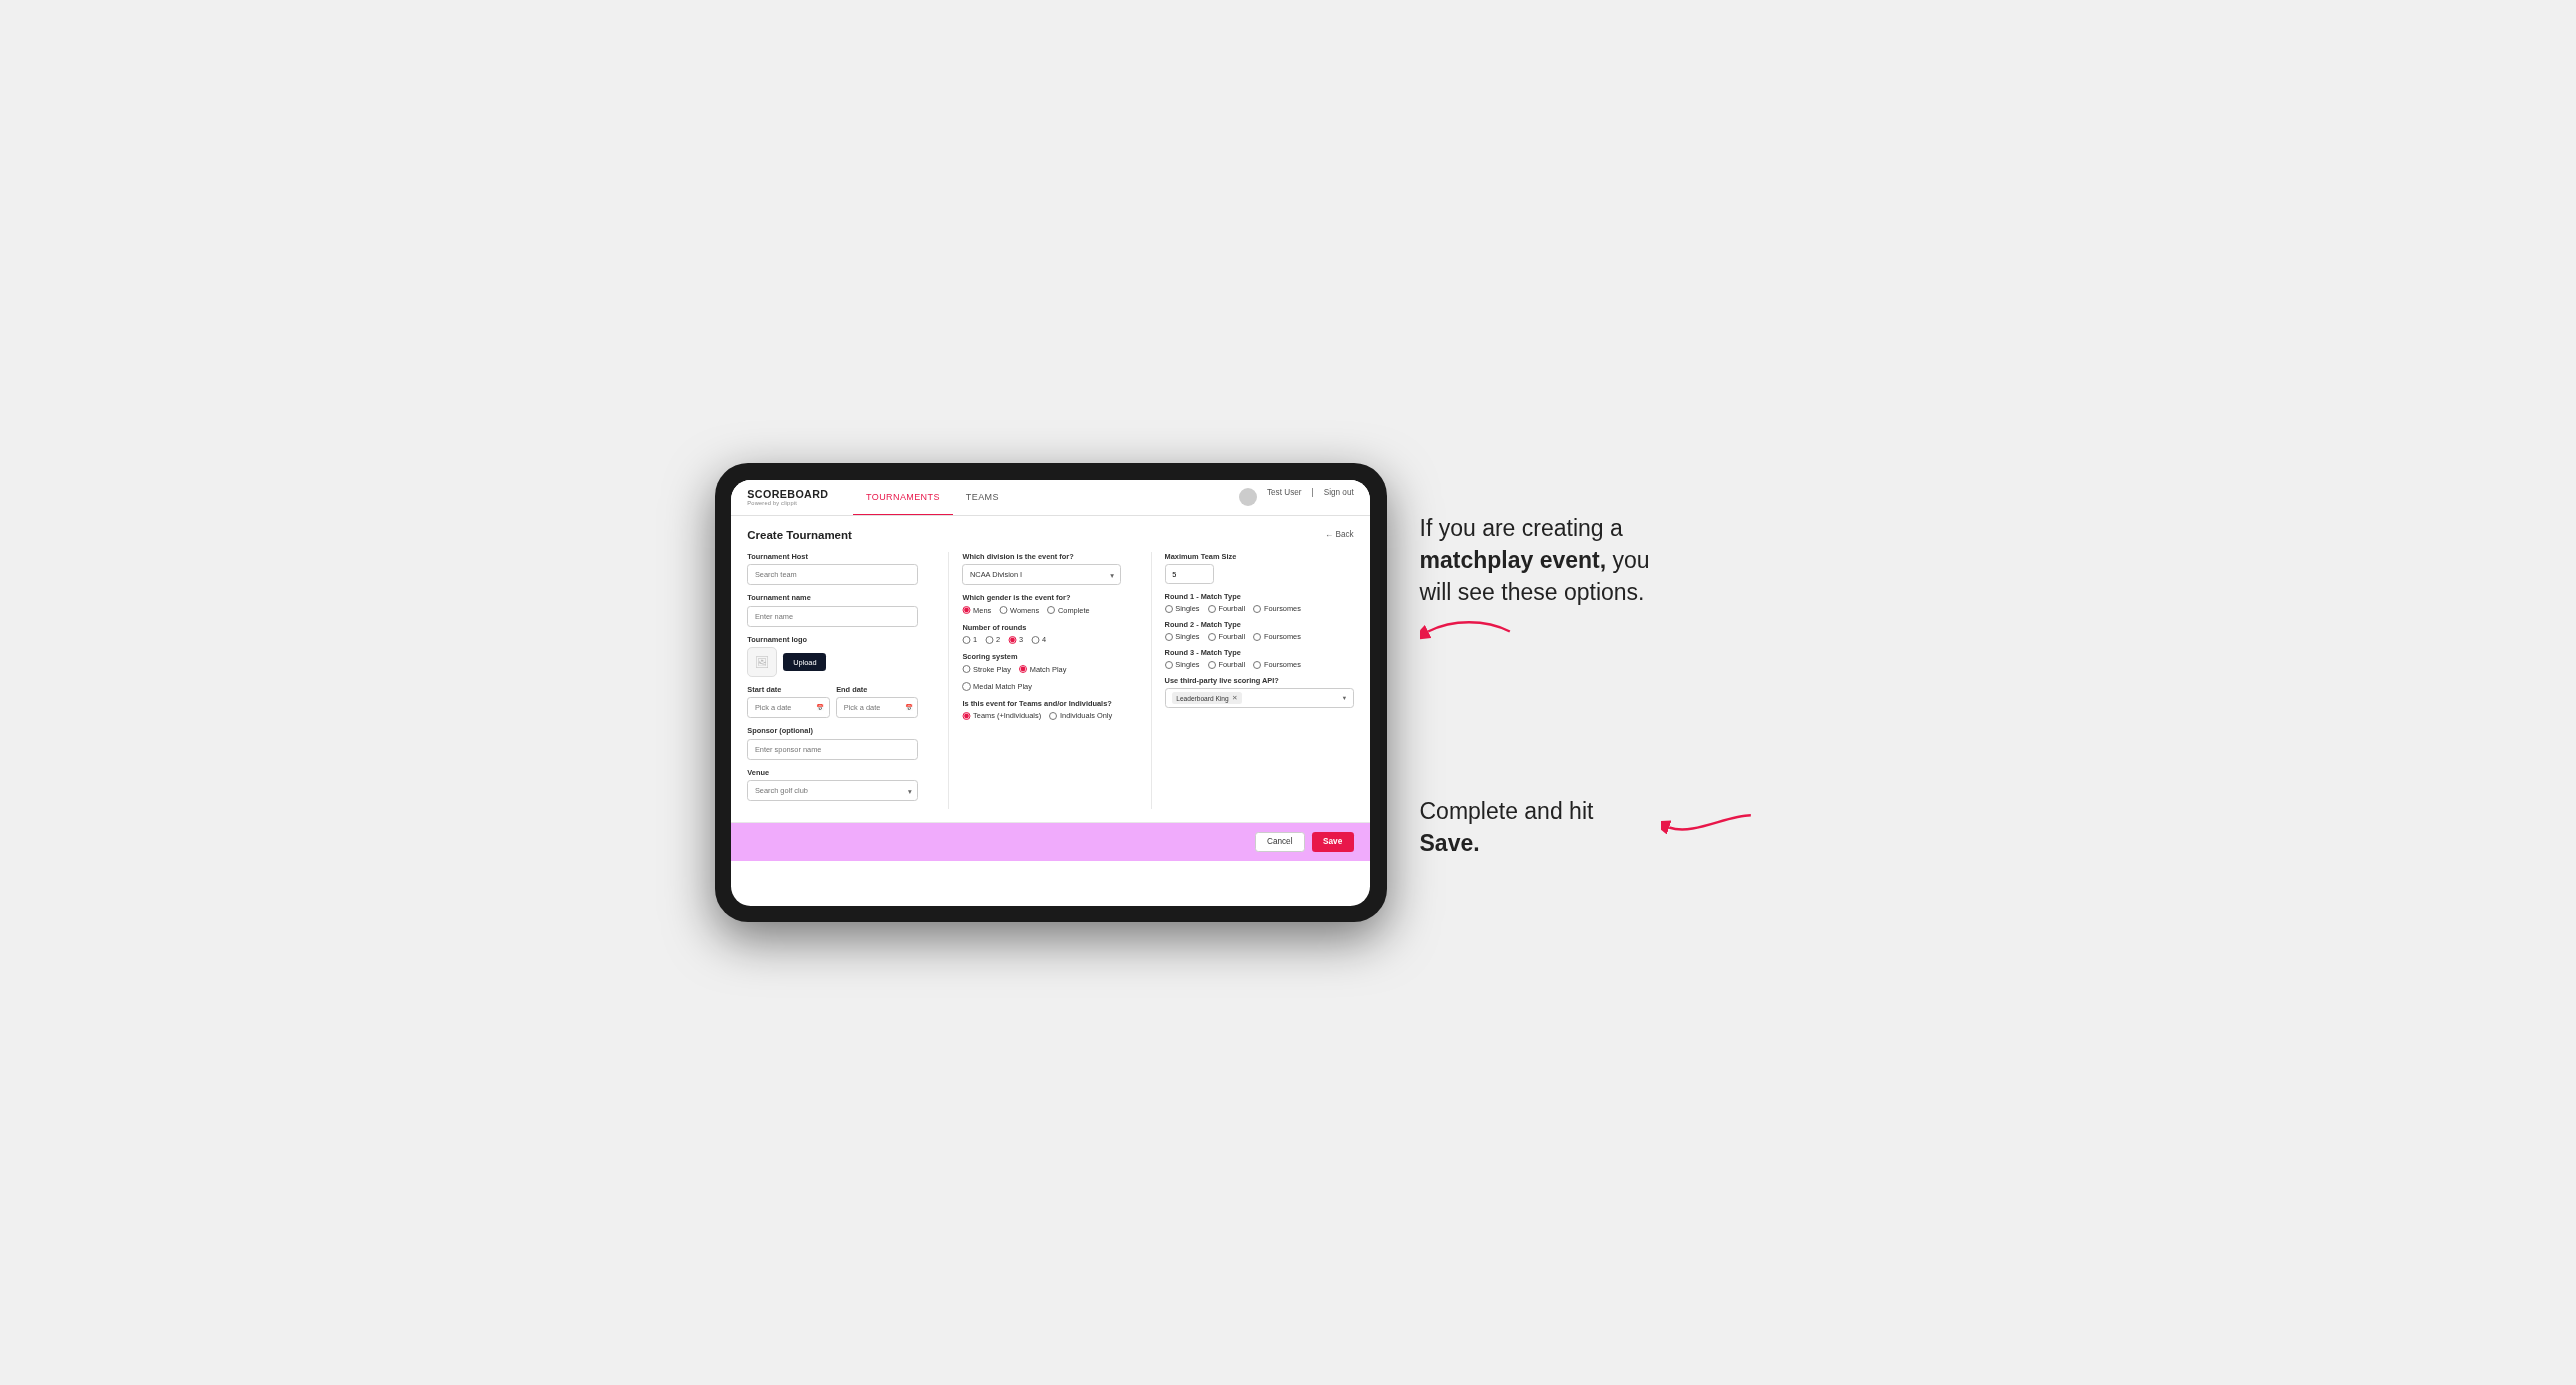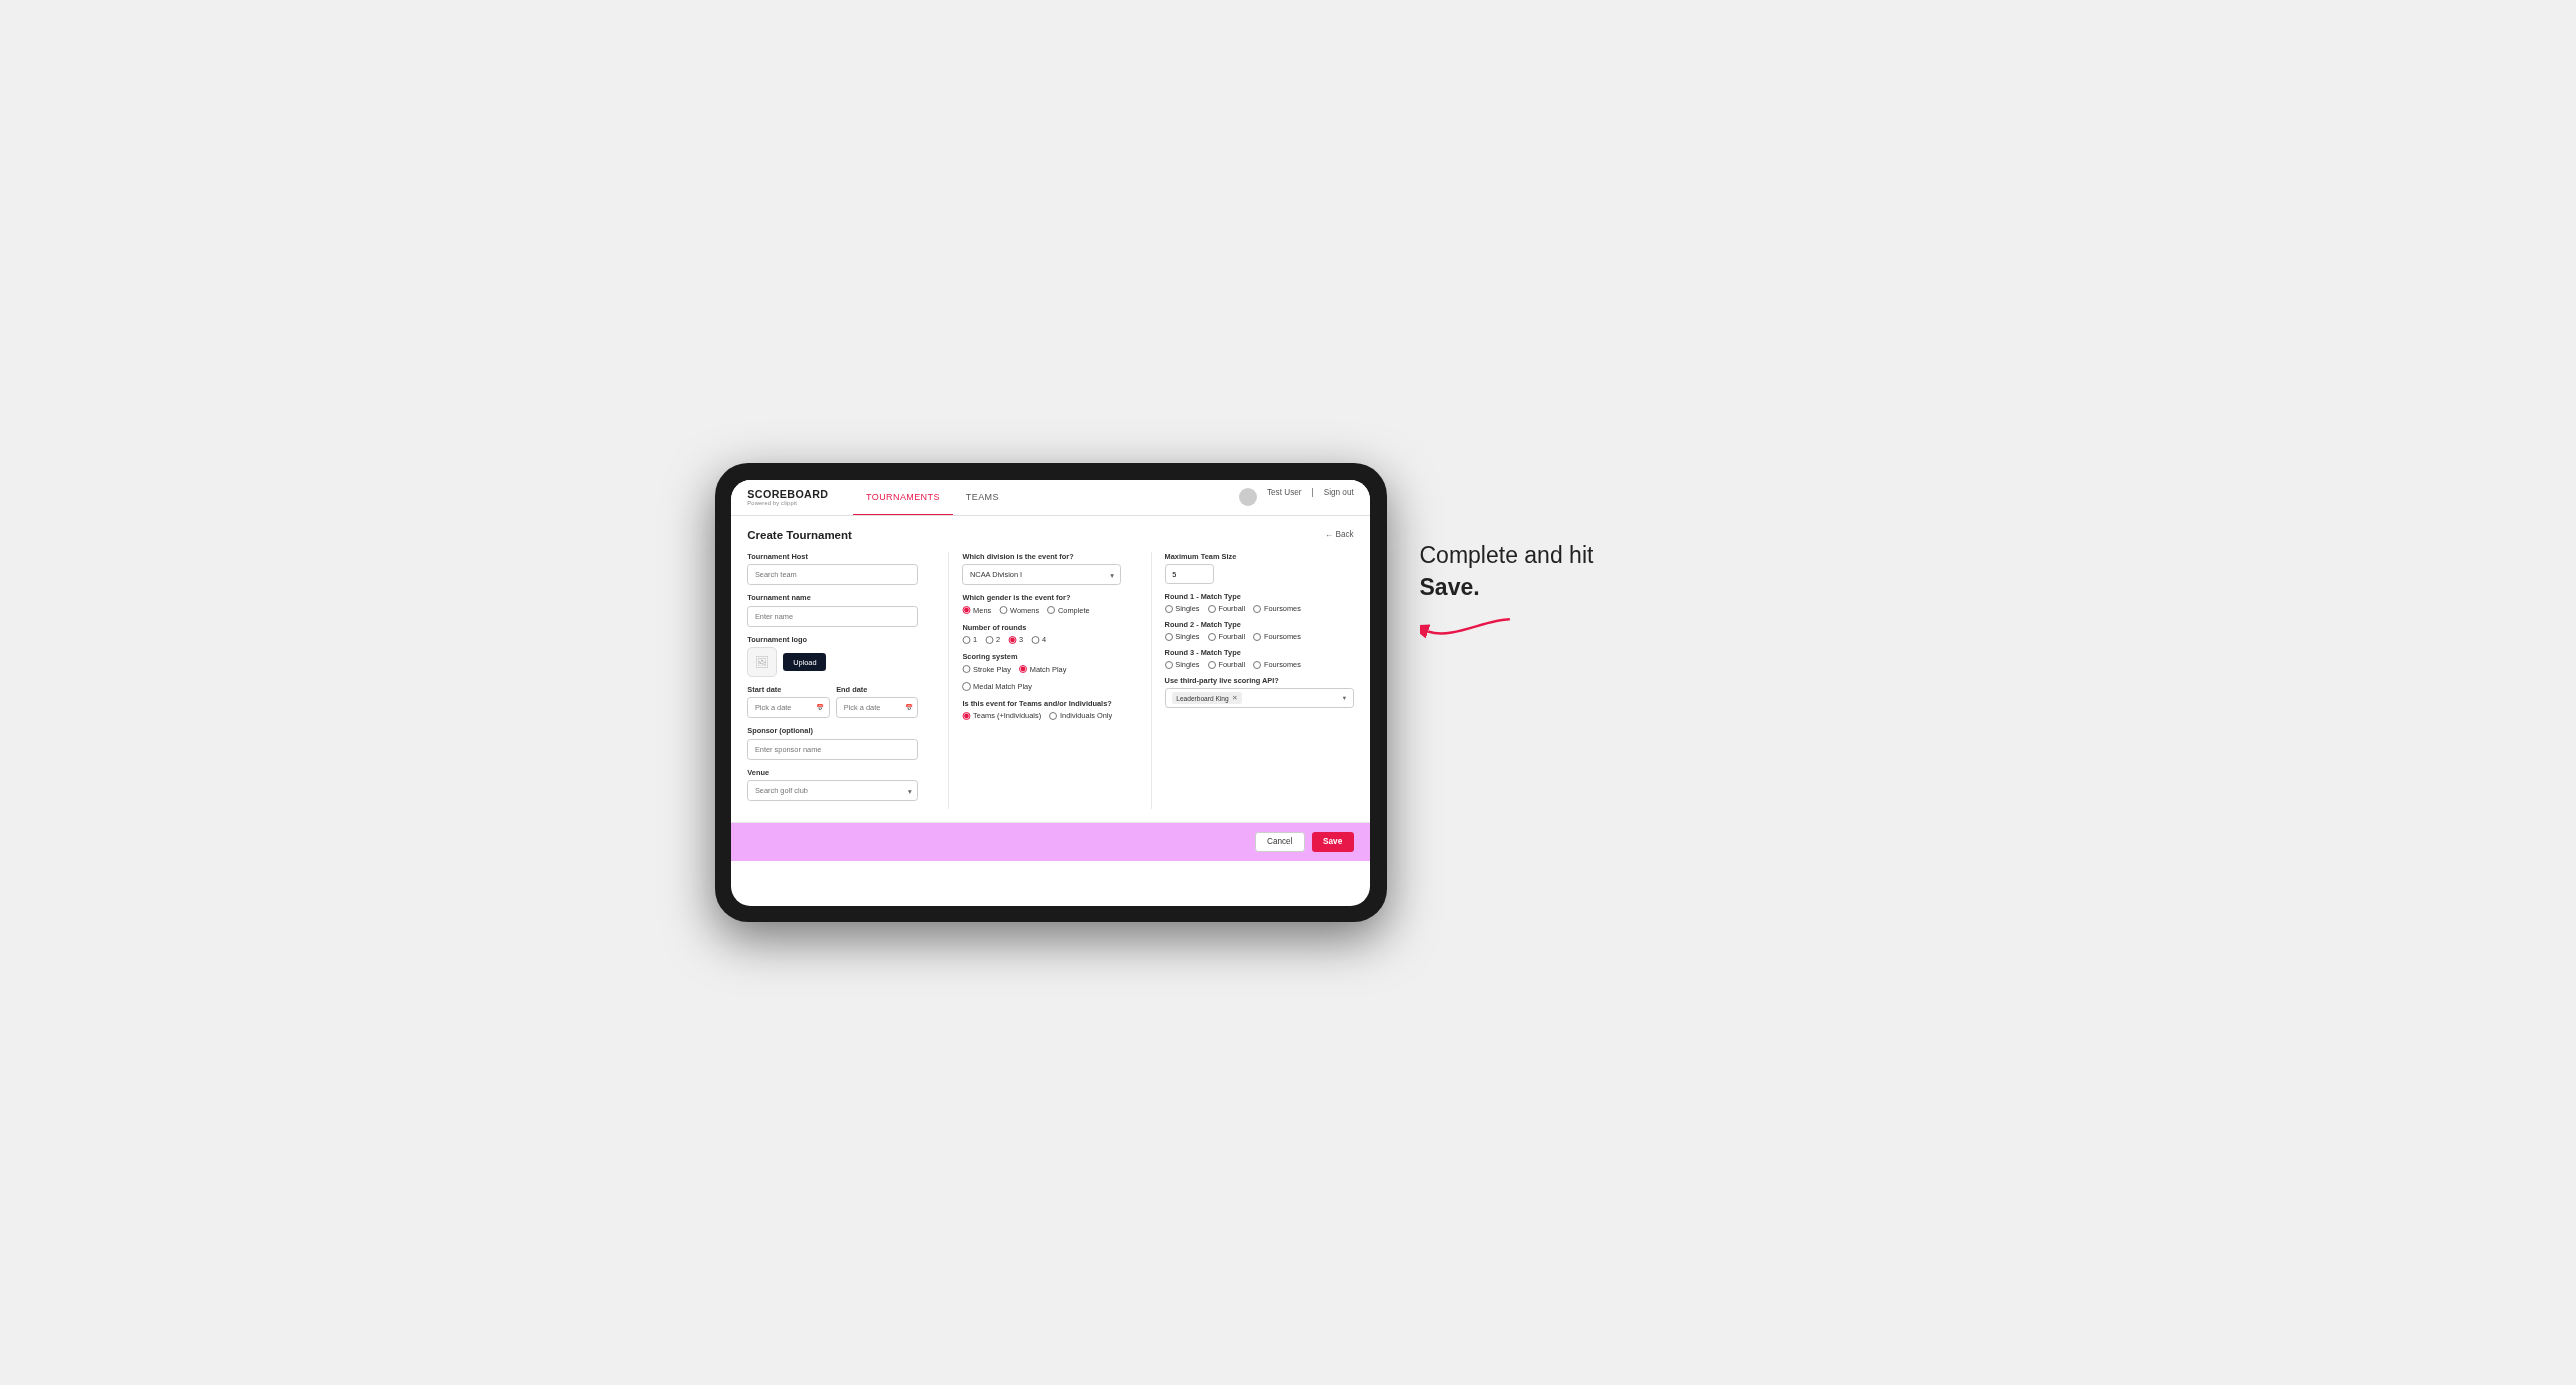--- a/index.html
+++ b/index.html
@@ -623,22 +623,38 @@
 
       <div class="form-footer">
         <button class="cancel-btn">Cancel</button>
         <button class="save-btn">Save</button>
       </div>
     </div>
   </div>
 
   <div class="annotation-area">
 
-
-    <div style="display:flex; flex-direction:column; gap:12px; margin-top:27px;">
+    <div style="display:flex; flex-direction:column; gap:6.6px;">
+      <div class="annotation-top">
+        <span>If you are creating a </span><span class="annotation-bold">matchplay event,</span><span> you will see these options.</span>
+      </div>
+
+      <div style="display:flex; align-items:center;">
+        <svg width="98" height="33" viewBox="0 0 120 40">
+          <defs>
+            <marker id="arrowhead1" markerWidth="8" markerHeight="6" refX="0" refY="3" orient="auto">
+              <polygon points="0 0, 8 3, 0 6" fill="#e8174a"></polygon>
+            </marker>
+          </defs>
+          <path d="M 110 20 C 80 5, 40 5, 10 20" stroke="#e8174a" stroke-width="3" fill="none" marker-end="url(#arrowhead1)"></path>
+        </svg>
+      </div>
+    </div>
+
+    <div style="display:flex; flex-direction:row; gap:12px; margin-top:49px;">
       <div class="annotation-bottom">
         <span>Complete and hit </span><span class="annotation-bold">Save.</span>
       </div>
       <div style="display:flex; align-items:center;">
         <svg width="98" height="33" viewBox="0 0 120 40">
           <defs>
             <marker id="arrowhead2" markerWidth="8" markerHeight="6" refX="0" refY="3" orient="auto">
               <polygon points="0 0, 8 3, 0 6" fill="#e8174a"></polygon>
             </marker>
           </defs>

